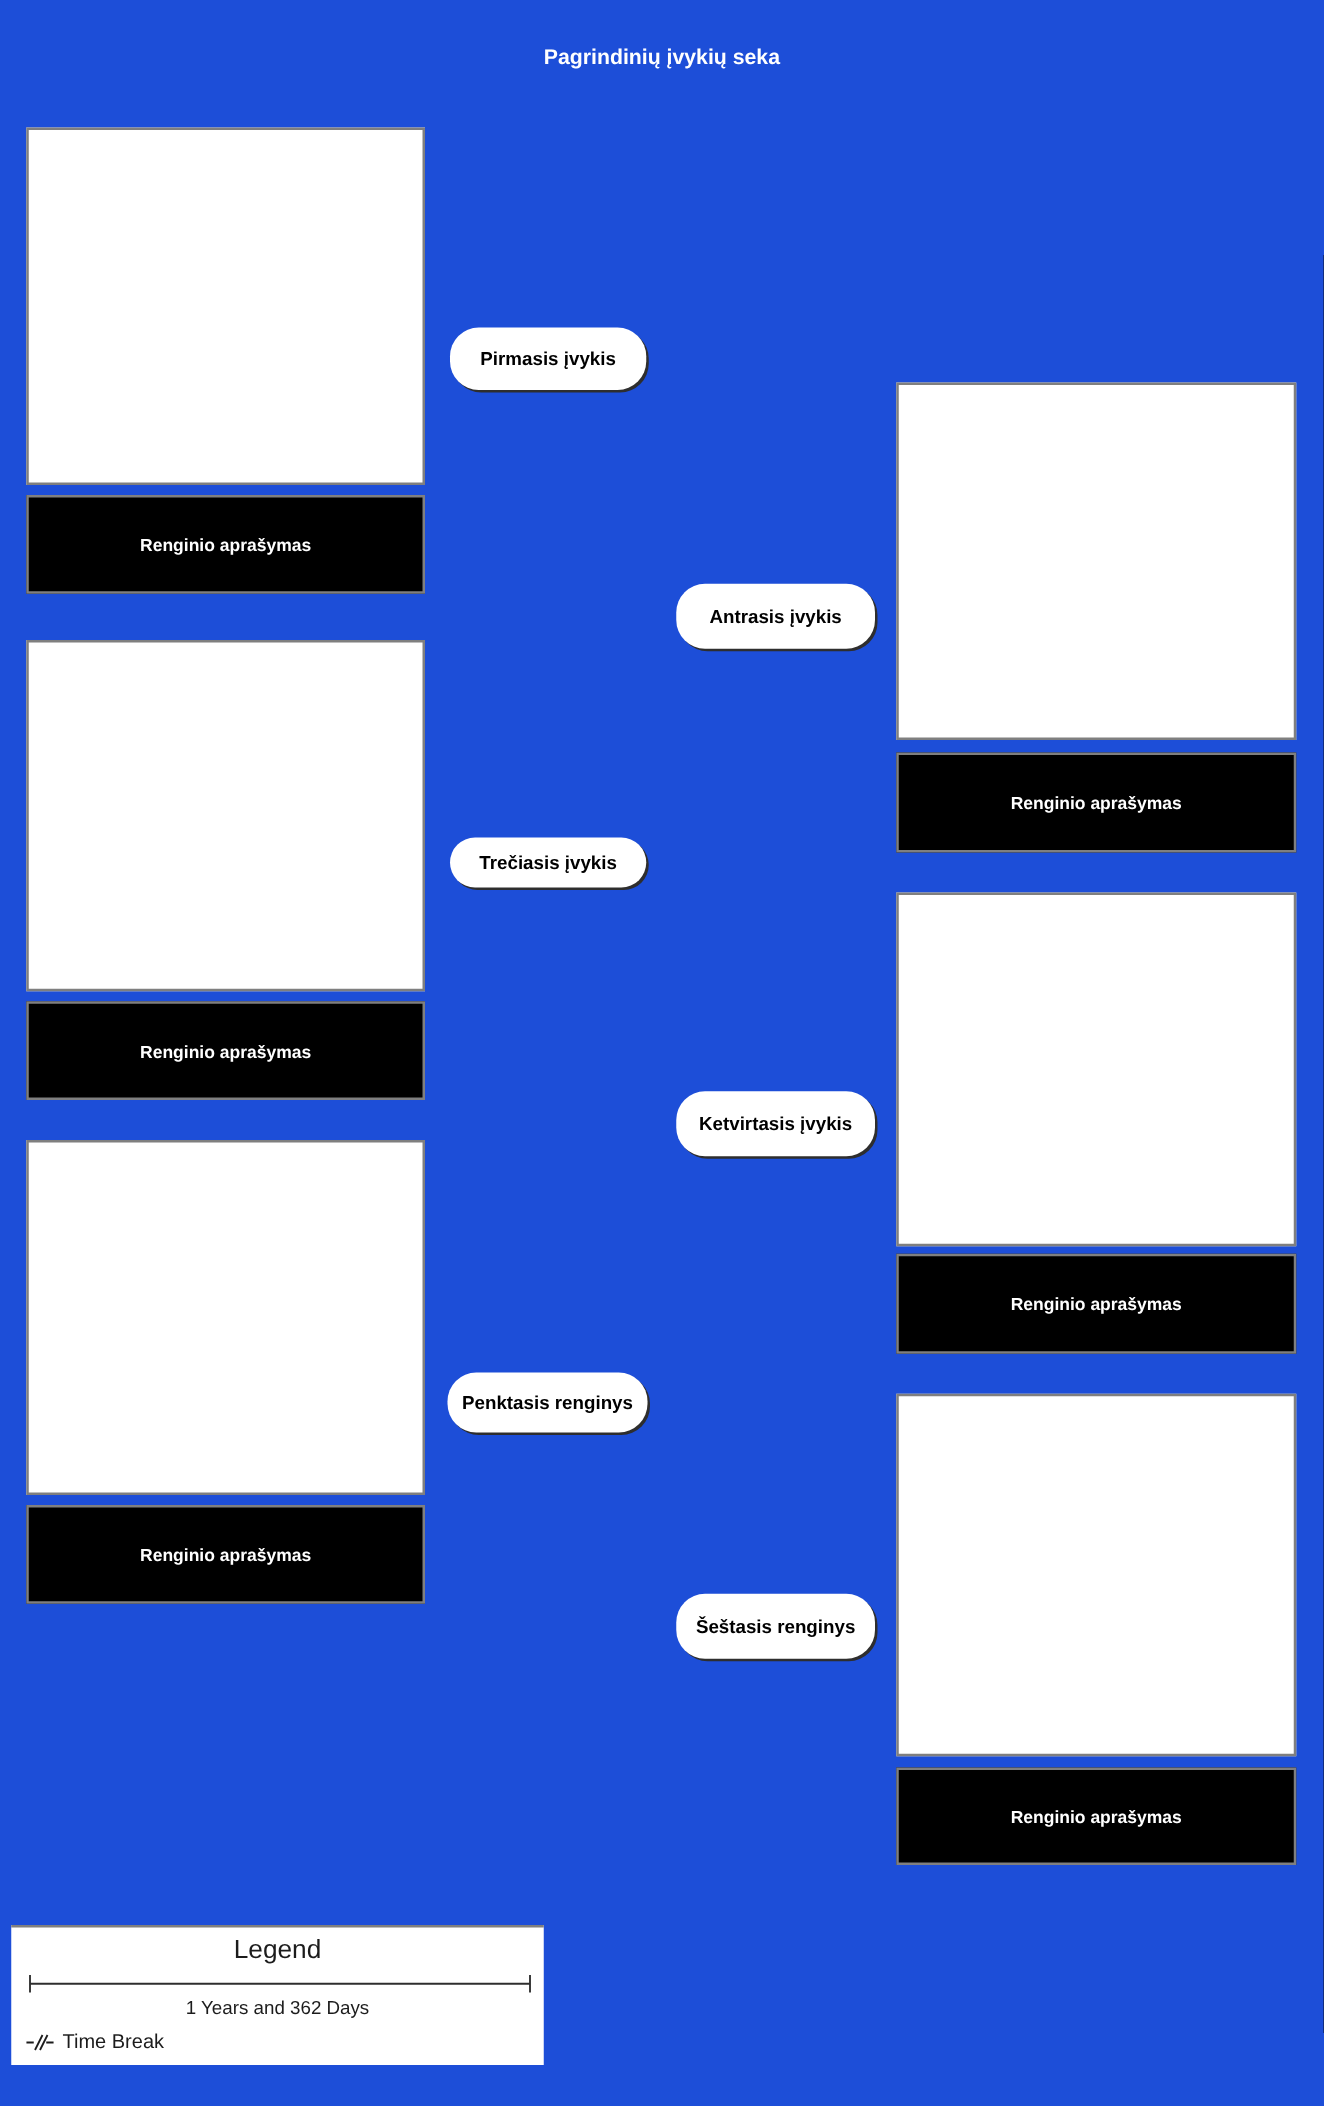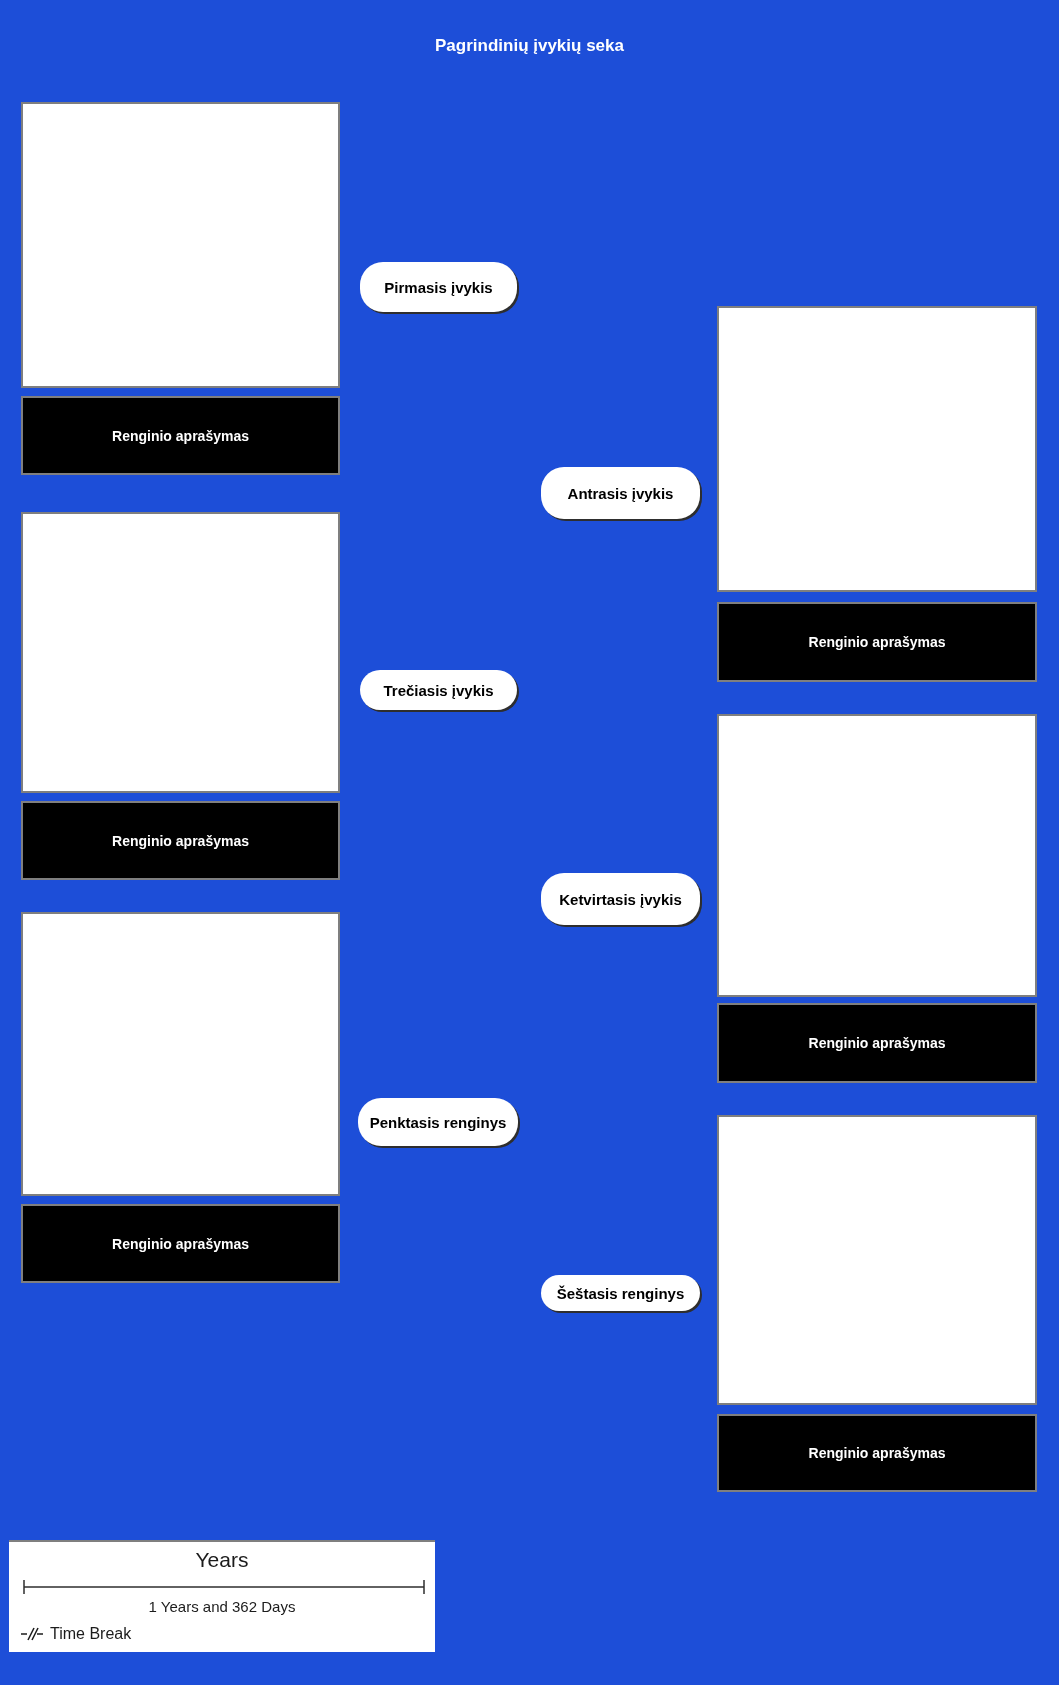--- a/index.html
+++ b/index.html
@@ -40,21 +40,21 @@
   .e4-img{left:717px;top:714px;width:320px;height:283px;}
   .e4-desc{left:717px;top:1003px;width:320px;height:80px;}
   .e4-label{left:541px;top:873px;width:159px;height:52px;}
   
   .e5-img{left:21px;top:912px;width:319px;height:284px;}
   .e5-desc{left:21px;top:1204px;width:319px;height:79px;}
   .e5-label{left:358px;top:1074px;width:160px;height:48px;margin-top:24px;}
   
   .e6-img{left:717px;top:1115px;width:320px;height:290px;}
   .e6-desc{left:717px;top:1414px;width:320px;height:78px;}
-  .e6-label{left:541px;top:1275px;width:159px;height:36px;}
+  .e6-label{left:541px;top:1275px;width:159px;height:52px;}
 
   .legend{
     position:absolute;left:9px;top:1540px;width:426px;height:112px;
     background:#fff;border-top:2px solid #7f7f7f;box-sizing:border-box;color:#1c1c1c;
   }
   .legend-title{
     position:absolute;top:6px;left:0;width:100%;text-align:center;
     font-size:21px;font-weight:normal;
   }
   .interval-line{position:absolute;left:13px;top:37px;}
@@ -116,21 +116,21 @@
 
   <div class="cell img-cell e6-img"></div>
   <div class="cell desc-cell e6-desc">
     <span>Renginio aprašymas</span>
   </div>
   <div class="cell label-cell e6-label">
     <span>Šeštasis renginys</span>
   </div>
 
   <div class="legend">
-    <div class="legend-title">Years</div>
+    <div class="legend-title">Legend</div>
     <svg class="interval-line" width="404" height="16" viewBox="0 0 404 16">
       <line x1="2" y1="8" x2="402" y2="8" stroke="#2e2e2e" stroke-width="1.5"></line>
       <line x1="2" y1="1" x2="2" y2="15" stroke="#2e2e2e" stroke-width="1.5"></line>
       <line x1="402" y1="1" x2="402" y2="15" stroke="#2e2e2e" stroke-width="1.5"></line>
     </svg>
     <div class="interval-label">1 Years and 362 Days</div>
     <div class="time-break-row">
       <svg class="time-break-icon" width="22" height="16" viewBox="0 0 22 16">
         <line x1="0" y1="8" x2="6" y2="8" stroke="#1c1c1c" stroke-width="1.5"></line>
         <line x1="16" y1="8" x2="22" y2="8" stroke="#1c1c1c" stroke-width="1.5"></line>

